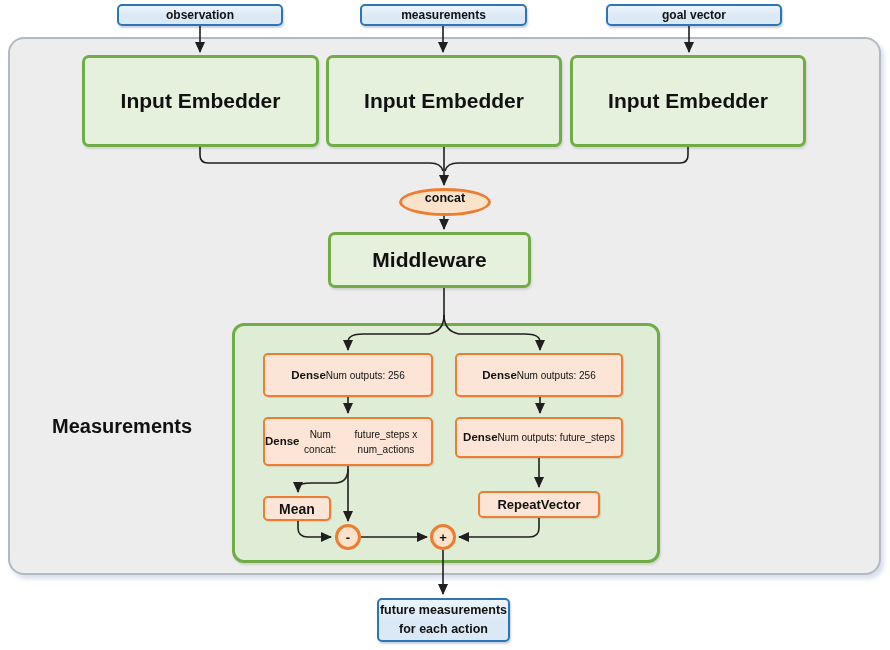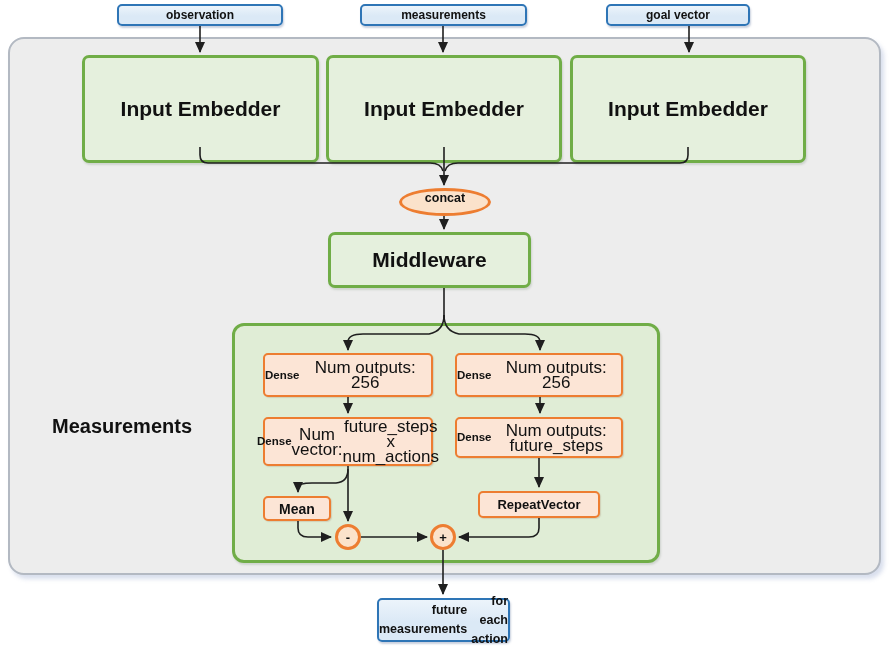--- a/index.html
+++ b/index.html
@@ -23,33 +23,33 @@
     box-shadow:3px 4px 4px rgba(120,140,190,.28);
   }
 
   .blue-box{
     background:linear-gradient(180deg,#ecf4fb 0%,var(--blue-fill) 55%);
     border:2px solid var(--blue-border);
     border-radius:5px;
     display:flex;align-items:center;justify-content:center;
     font-weight:bold;font-size:12px;
     box-shadow:1px 2px 2px rgba(100,120,160,.35);
-    text-align:right;
+    text-align:left;
   }
   .input-box{height:22px;top:4px;}
 
   .green-box{
     background:var(--green-box-fill);
     border:3px solid var(--green-border);
     border-radius:7px;
     display:flex;align-items:center;justify-content:center;
     font-weight:bold;
     box-shadow:1px 2px 2px rgba(120,140,120,.25);
   }
-  .embedder{top:55px;height:108px;font-size:21px;}
+  .embedder{top:55px;height:92px;font-size:21px;}
   .middleware{left:328px;top:232px;width:203px;height:56px;font-size:21px;}
 
   .head-container{
     left:232px;top:323px;width:428px;height:240px;
     background:var(--head-container-fill);
     border:3px solid var(--green-border);
     border-radius:12px;
     box-shadow:1px 2px 2px rgba(120,140,120,.25);
   }
 
@@ -69,58 +69,58 @@
 
   .orange-box{
     background:var(--orange-box-fill);
     border:2px solid var(--orange-border);
     border-radius:5px;
     display:flex;align-items:center;justify-content:center;
     text-align:center;
     box-shadow:1px 1px 1px rgba(160,120,90,.25);
   }
   .dense-title{font-weight:bold;font-size:11.5px;line-height:15px;}
-  .dense-line{font-weight:normal;font-size:17px;line-height:15px;}
+  .dense-line{font-weight:normal;font-size:10px;line-height:15px;}
 
   .dense-lt{left:263px;top:353px;width:170px;height:44px;}
   .dense-rt{left:455px;top:353px;width:168px;height:44px;}
   .dense-lb{left:263px;top:417px;width:170px;height:49px;}
   .dense-rb{left:455px;top:417px;width:168px;height:41px;}
   .mean-box{left:263px;top:496px;width:68px;height:25px;font-weight:bold;font-size:14px;}
   .rv-box{left:478px;top:491px;width:122px;height:27px;font-weight:bold;font-size:13px;}
 
   .op-circle{
     background:var(--ellipse-fill);
     border:3px solid var(--orange-border);
     border-radius:50%;
     width:26px;height:26px;
     display:flex;align-items:center;justify-content:center;
     font-weight:bold;font-size:13px;line-height:1;
   }
   .minus-circle{left:335px;top:524px;}
   .plus-circle{left:430px;top:524px;}
 
-  .output-box{left:377px;top:598px;width:133px;height:44px;font-size:12.5px;line-height:19px;flex-direction:row;}
+  .output-box{left:377px;top:598px;width:133px;height:44px;font-size:12.5px;line-height:19px;flex-direction:column;}
 
   .connectors{left:0;top:0;width:890px;height:650px;pointer-events:none;}
 </style>
 </head>
 <body>
 
 <div id="stage">
 
   <div class="abs outer-container"></div>
 
   <div class="abs blue-box input-box" style="left:117px;width:166px;">
     <span>observation</span>
   </div>
   <div class="abs blue-box input-box" style="left:360px;width:167px;">
     <span>measurements</span>
   </div>
-  <div class="abs blue-box input-box" style="left:606px;width:144px;">
+  <div class="abs blue-box input-box" style="left:606px;width:176px;">
     <span>goal vector</span>
   </div>
 
   <div class="abs green-box embedder" style="left:82px;width:237px;">
     <span>Input Embedder</span>
   </div>
   <div class="abs green-box embedder" style="left:326px;width:236px;">
     <span>Input Embedder</span>
   </div>
   <div class="abs green-box embedder" style="left:570px;width:236px;">
@@ -143,21 +143,21 @@
   <div class="abs orange-box dense-lt">
     <div class="dense-title">Dense</div>
     <div class="dense-line">Num outputs: 256</div>
   </div>
   <div class="abs orange-box dense-rt">
     <div class="dense-title">Dense</div>
     <div class="dense-line">Num outputs: 256</div>
   </div>
   <div class="abs orange-box dense-lb">
     <div class="dense-title">Dense</div>
-    <div class="dense-line">Num vector:</div>
+    <div class="dense-line">Num concat:</div>
     <div class="dense-line">future_steps x num_actions</div>
   </div>
   <div class="abs orange-box dense-rb">
     <div class="dense-title">Dense</div>
     <div class="dense-line">Num outputs: future_steps</div>
   </div>
 
   <div class="abs orange-box mean-box">
     <span>Mean</span>
   </div>

